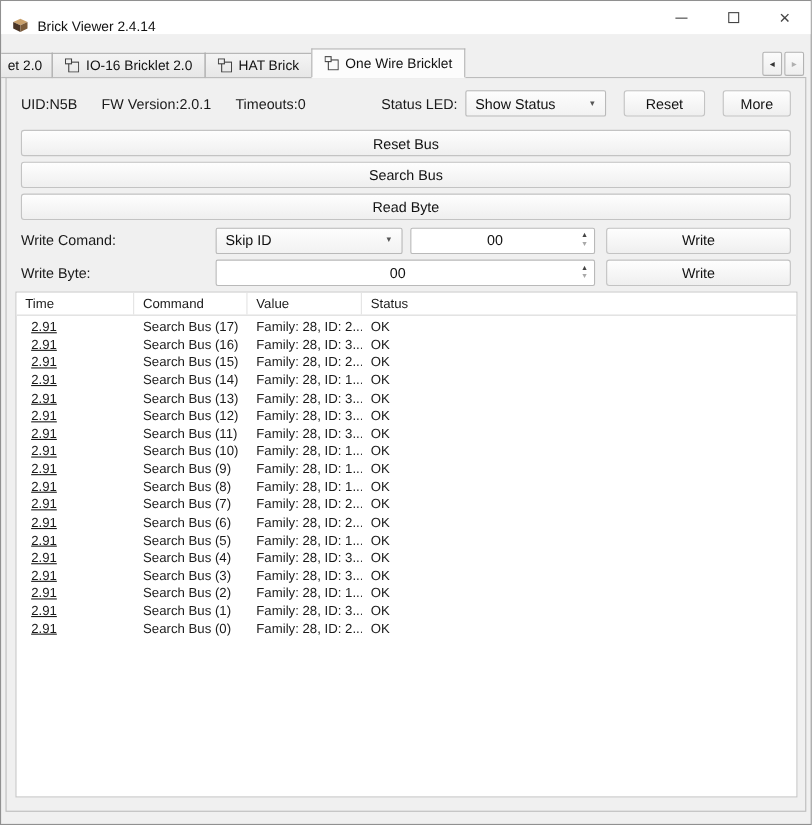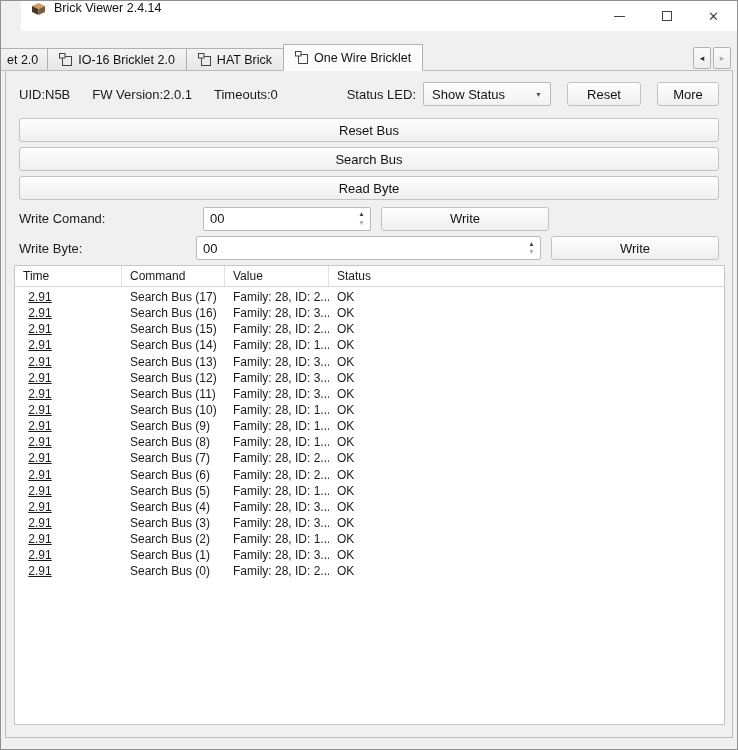--- a/index.html
+++ b/index.html
@@ -5,21 +5,21 @@
   * { box-sizing: border-box; margin: 0; padding: 0; }
   html,body { background:#d8d8d8; }
   body { font-family: "Liberation Sans", sans-serif; color:#1a1a1a; }
 
   .window{
     width:738px; height:750px; border:1px solid #909090; background:#f0f0f0;
     position:relative; overflow:hidden;
   }
 
   
-  .titlebar{ height:30px; background:#ffffff; display:flex; align-items:flex-start; padding-left:9px;margin-left:20px; }
+  .titlebar{ height:30px; background:#ffffff; display:flex; align-items:flex-end; padding-left:9px; }
   .app-icon{ width:17px; height:16px; display:inline-flex; }
   .title{ font-size:12.5px; margin-left:7px; color:#111; }
   .win-controls{ margin-left:auto; display:flex; height:100%; }
   .win-btn{ width:47px; height:100%; display:flex; align-items:center; justify-content:center; color:#333; font-size:13px; }
   .min-glyph{ width:11px; height:1px; background:#444; display:block; }
   .max-glyph{ width:10px; height:10px; border:1px solid #444; display:block; }
   .close-glyph{ font-size:13px; color:#444; line-height:1; }
 
   
   .tabbar{ display:flex; align-items:flex-end; height:27px; margin-top:13px; position:relative; z-index:2; margin-bottom:-1px; }
@@ -75,21 +75,21 @@
   .write-row{ display:flex; align-items:center; margin-top:6px; height:25px; font-size:13px; }
   .write-row.second{ margin-top:5px; height:24px; }
   .write-label{ width:177px; flex:0 0 177px; }
   .spin{
     position:relative; height:24px; background:#fff; border:1px solid #b9b9b9; border-radius:2px;
     margin-left:7px; width:168px;
   }
   .spin.wide{ margin-left:0; width:345px; }
   .spin input{
     width:100%; height:100%; border:none; background:transparent; outline:none;
-    font-family:"Liberation Sans",sans-serif; font-size:13px; color:#111; padding:0 20px 0 6px;
+    font-family:"Liberation Sans",sans-serif; font-size:13px; color:#111; padding:0 20px 0 6px;text-align:center;
   }
   .spin-arrows{
     position:absolute; right:0; top:0; bottom:0; width:17px;
     display:flex; flex-direction:column; align-items:center; justify-content:center; gap:2px;
   }
   .spin-arrows .up{ font-size:6.5px; color:#444; line-height:1; }
   .spin-arrows .down{ font-size:6.5px; color:#a8a8a8; line-height:1; }
   .write-btn{ margin-left:10px; width:168px; height:24px; }
 
   
@@ -207,20 +207,24 @@
         <div class="btn btn-more">More</div>
       </div>
     </div>
 
     <div class="btn big-btn first">Reset Bus</div>
     <div class="btn big-btn">Search Bus</div>
     <div class="btn big-btn">Read Byte</div>
 
     <div class="write-row">
       <span class="write-label">Write Comand:</span>
+      <div class="combo combo-skip">
+        <span>Skip ID</span>
+        <span class="caret">▼</span>
+      </div>
       <div class="spin">
         <input value="00" style="">
         <div class="spin-arrows">
           <span class="up">▲</span>
           <span class="down">▼</span>
         </div>
       </div>
       <div class="btn write-btn">Write</div>
     </div>
 

